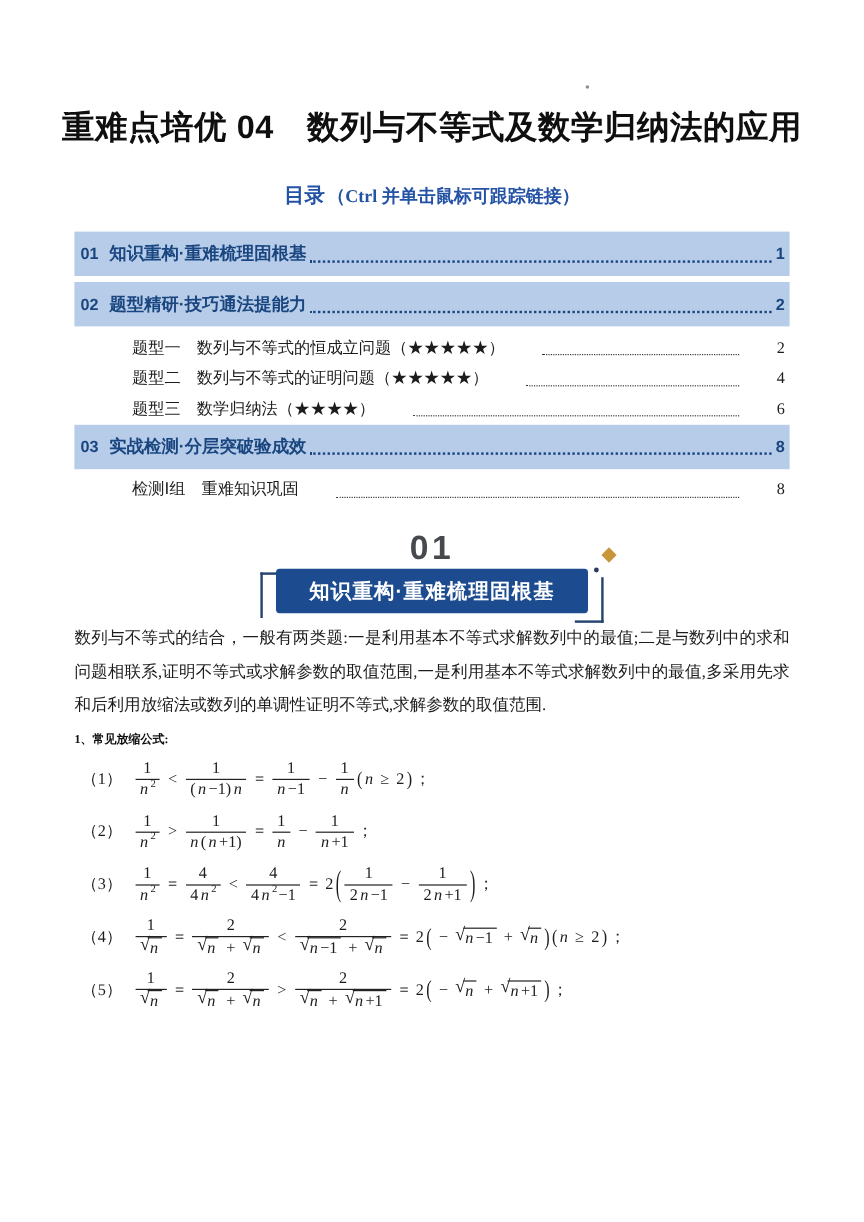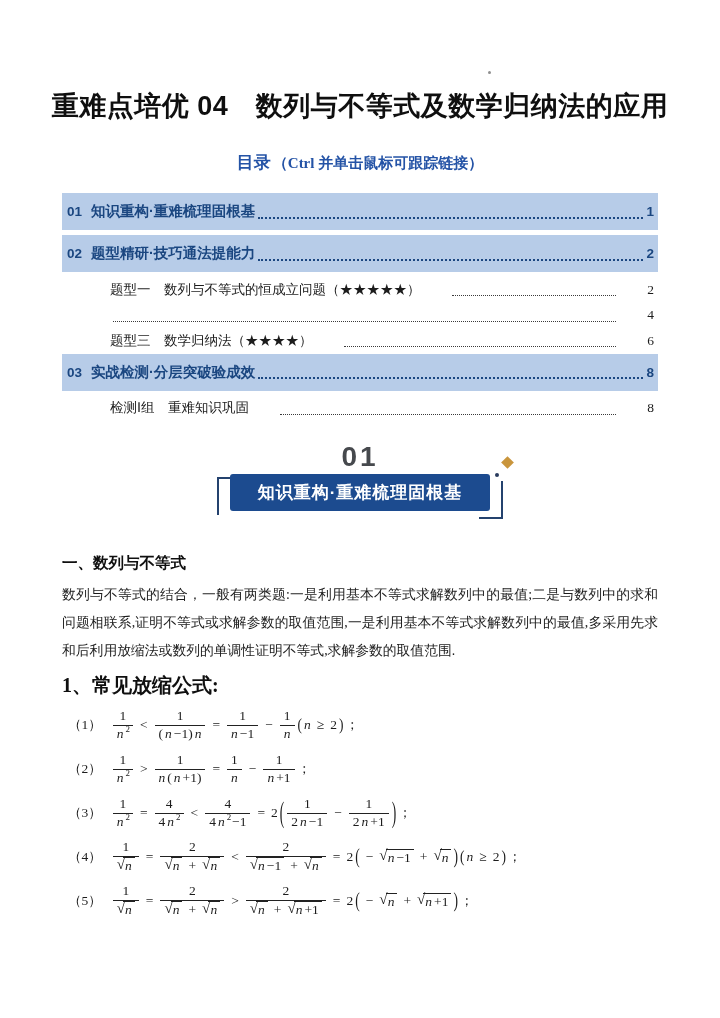--- a/index.html
+++ b/index.html
@@ -95,21 +95,21 @@
     margin:42px 62px 0 62px;
     font-weight:bold;font-size:15.5px;color:#0f0f0f;
   }
   .intro{
     margin:7px 62px 0 62px;
     font-size:13.8px;line-height:28px;
     text-align:justify;color:#1c1c1c;
   }
   .formulas-heading{
     margin:7px 62px 0 62px;
-    font-weight:bold;font-size:20px;color:#0f0f0f;
+    font-weight:bold;font-size:10px;color:#0f0f0f;
   }
 
   
   .formulas{margin:4px 0 0 68px;}
   .formula-row{display:flex;align-items:center;height:44px;font-size:13.5px;}
   .f-label{margin-right:9px;}
   .f-math{display:inline-flex;align-items:center;}
   .mfrac{display:inline-flex;flex-direction:column;align-items:center;margin:0 2px;line-height:1.25;}
   .mfrac .num,.mfrac .den{display:inline-flex;align-items:center;justify-content:center;padding:0 3px;}
   .mfrac .den{border-top:1.2px solid #222;}
@@ -159,20 +159,21 @@
       <span class="toc-page">2</span>
     </div>
 
     <div class="toc-row sub">
       <span class="toc-label">题型一　数列与不等式的恒成立问题（★★★★★）</span>
       <span class="leader"></span>
       <span class="toc-page">2</span>
     </div>
 
     <div class="toc-row sub">
+      <span class="toc-label">题型二　数列与不等式的证明问题（★★★★★）</span>
       <span class="leader"></span>
       <span class="toc-page">4</span>
     </div>
 
     <div class="toc-row sub">
       <span class="toc-label">题型三　数学归纳法（★★★★）</span>
       <span class="leader"></span>
       <span class="toc-page">6</span>
     </div>
 
@@ -196,21 +197,20 @@
     <div class="badge-num">01</div>
     <div class="badge-banner-wrap">
       <div class="bracket-left"></div>
       <div class="bracket-right"></div>
       <div class="sparkle"></div>
       <div class="sparkle-dot"></div>
       <div class="badge-banner">知识重构·重难梳理固根基</div>
     </div>
   </div>
 
-  <div class="section-heading">一、数列与不等式</div>
 
   <div class="intro">数列与不等式的结合，一般有两类题:一是利用基本不等式求解数列中的最值;二是与数列中的求和问题相联系,证明不等式或求解参数的取值范围,一是利用基本不等式求解数列中的最值,多采用先求和后利用放缩法或数列的单调性证明不等式,求解参数的取值范围.</div>
 
   <div class="formulas-heading">1、常见放缩公式:</div>
 
   <div class="formulas">
       <div class="formula-row">
         <span class="f-label">（1）</span>
         <span class="f-math">
           <span class="mfrac">

